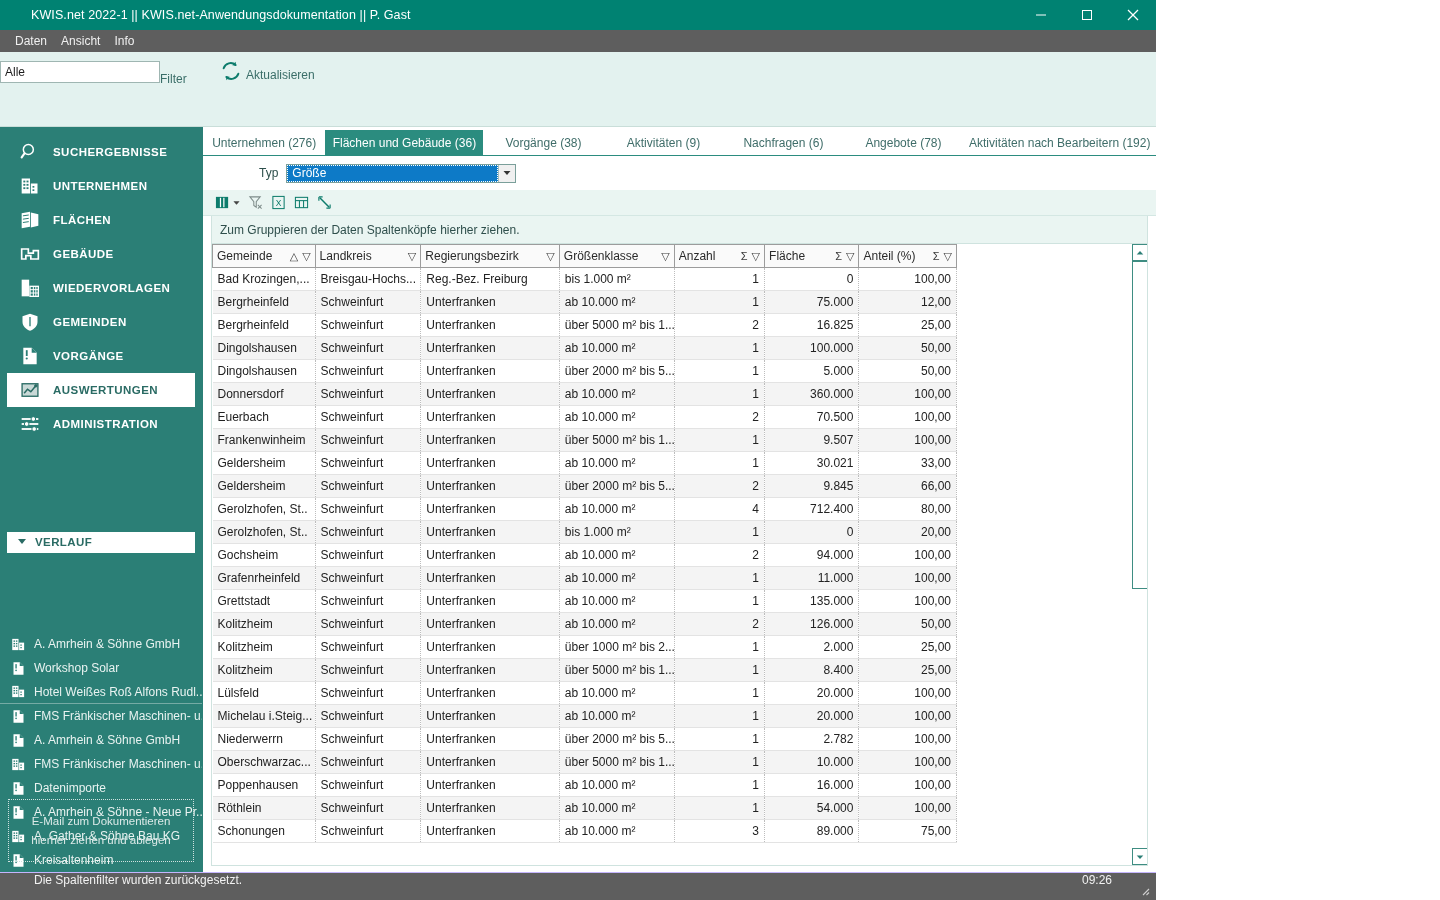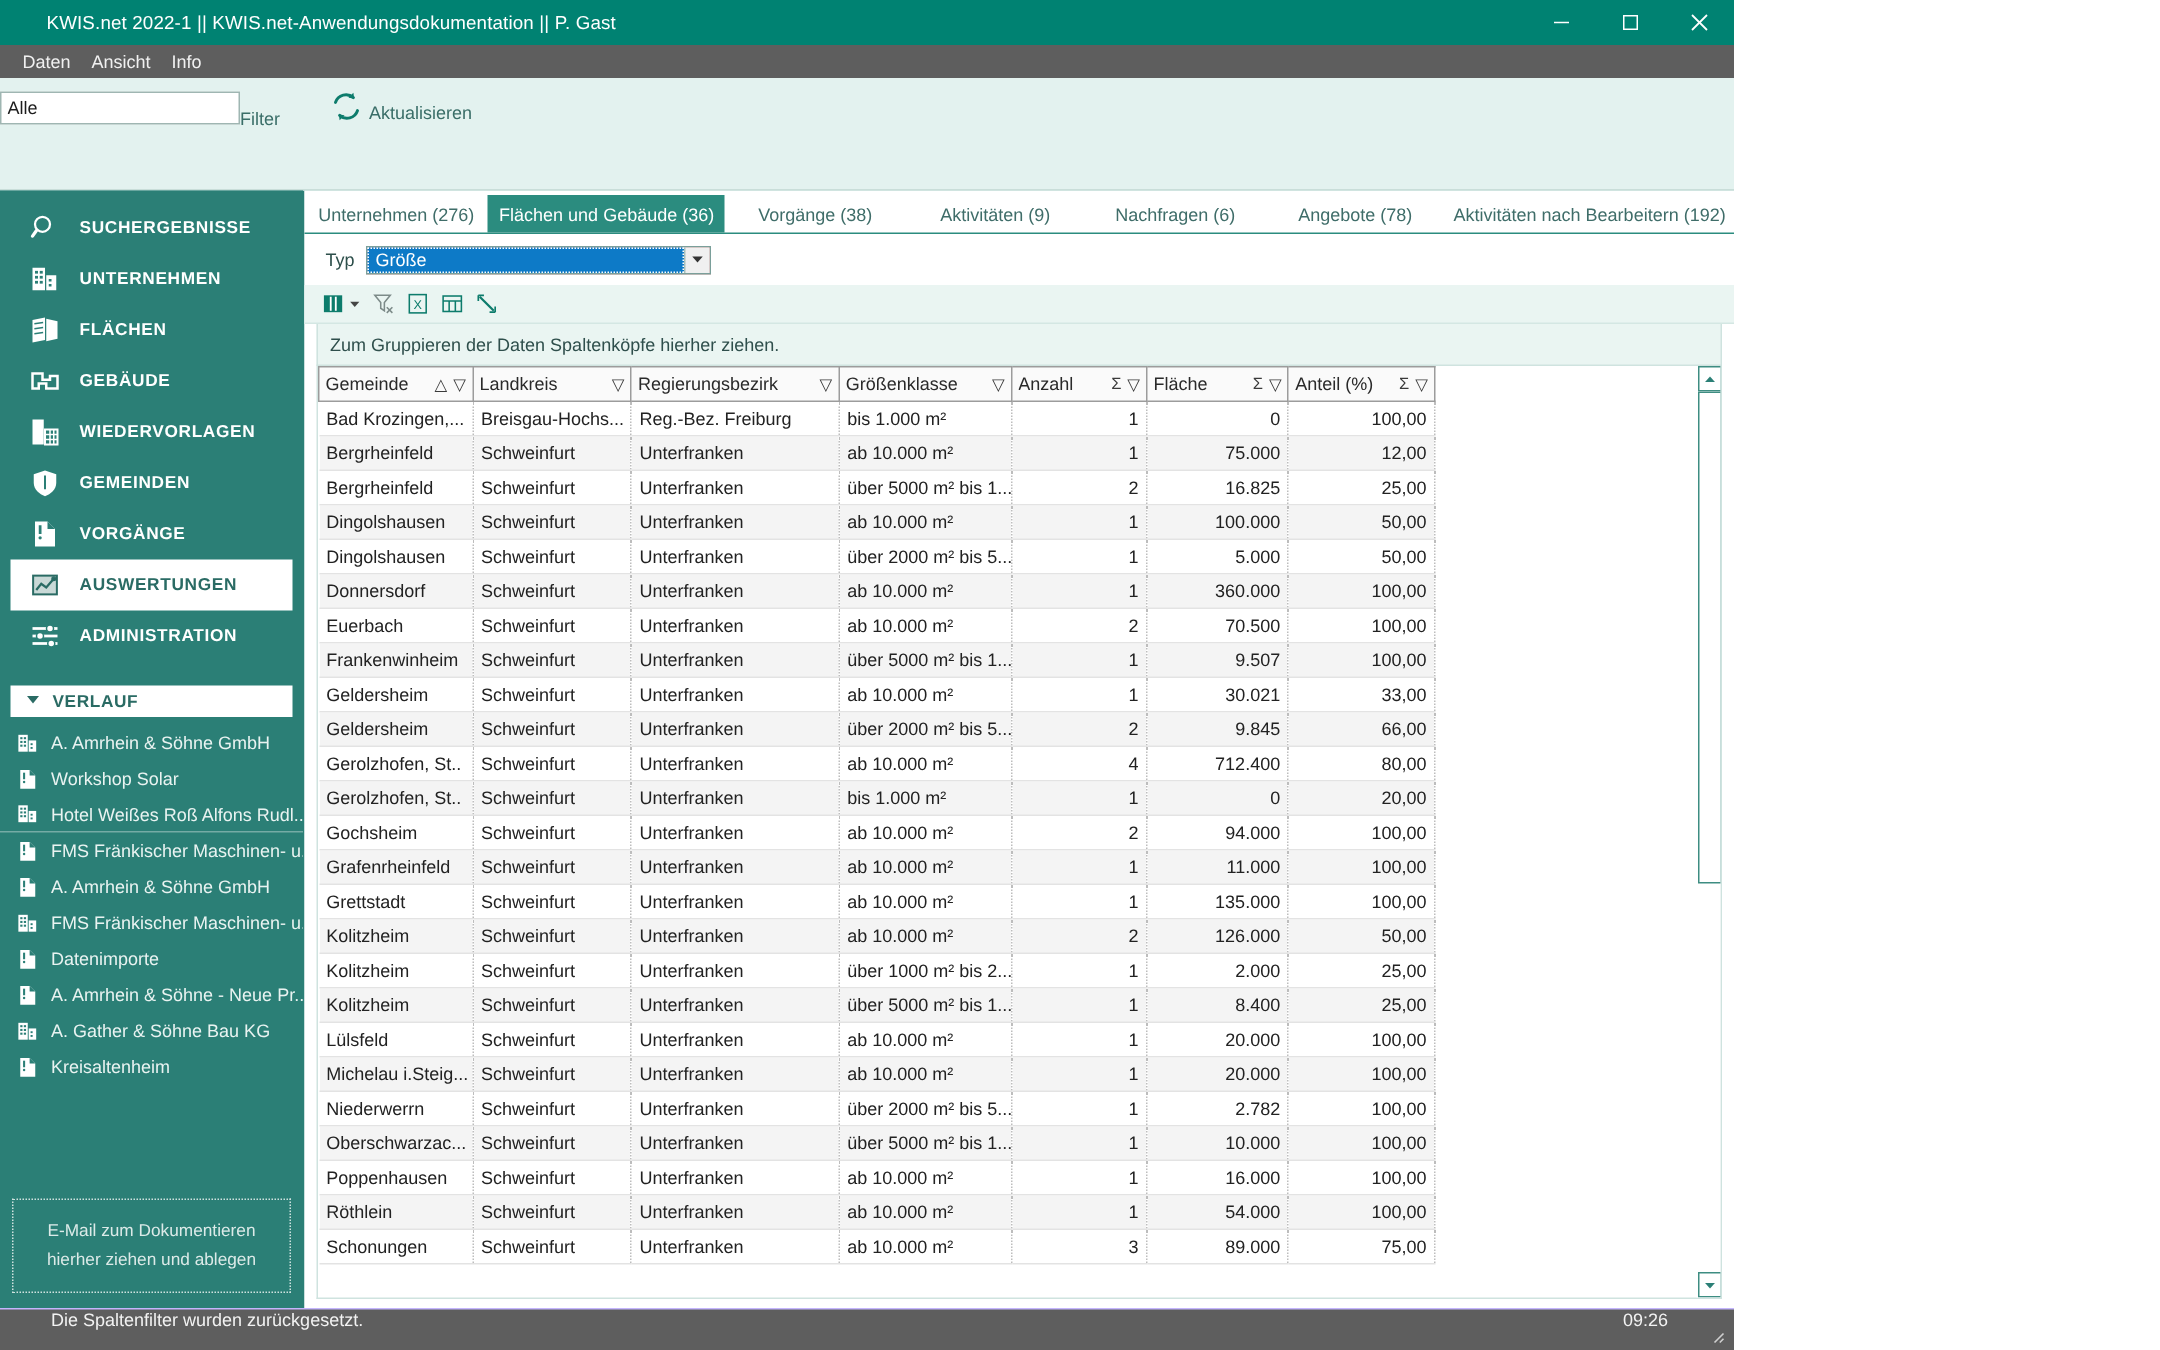--- a/index.html
+++ b/index.html
@@ -70,20 +70,21 @@
   
   .body-split { flex: 1 1 auto; display: flex; min-height: 0; }
 
   
   .sidebar {
     width: 202px; flex: 0 0 202px;
     background: #2b7f76;
     display: flex; flex-direction: column;
     position: relative;
     overflow: hidden;
+    justify-content: space-between;
   }
   .nav-list { padding-top: 8px; }
   .nav-item {
     height: 34px; display: flex; align-items: center;
     padding-left: 12px; gap: 12px;
     color: #ffffff; font-size: 11.5px; font-weight: bold; letter-spacing: .45px;
     margin: 0 7px 0 7px;
   }
   .nav-item .nav-ico { width: 22px; height: 22px; flex: 0 0 22px; display:flex; align-items:center; justify-content:center;}
   .nav-item.active { background: #ffffff; color: #2a6b64; }
@@ -129,24 +130,24 @@
   .tab {
     display: flex; align-items: center; justify-content: center;
     font-size: 12px; color: #3f6d69; white-space: nowrap;
     padding: 0 14px; min-width: 120px;
   }
   .tab.active { background: #2b8c7f; color: #ffffff; }
 
   .panel { flex: 1 1 auto; display: flex; flex-direction: column; min-height: 0; background:#ffffff; }
 
   .typerow { height: 34px; flex: 0 0 34px; display: flex; align-items: center; padding-left: 14px; gap: 8px; }
-  .typerow .lbl { font-size: 12px; color: #2d4f4b; }
+  .typerow .lbl { font-size: 12px; color: #2d4f4b; margin-left: 42px; }
   .combo {
     width: 230px; height: 19px; position: relative;
-    border: 1px solid #7a9f9a; background: #fca5a5;
+    border: 1px solid #7a9f9a; background: #14b8a6;
     display: flex; align-items: center;
   }
   .combo .val {
     flex: 1 1 auto; height: 17px; margin: 0; background: #0d7ac7; color: #ffffff;
     font-size: 12px; display: flex; align-items: center; padding-left: 4px;
     border: 1px dotted #ffffff;
   }
   .combo .arrow {
     width: 17px; height: 17px; flex: 0 0 17px; background: #f0f0f0;
     border-left: 1px solid #a8bfbb; display: flex; align-items: center; justify-content: center;

